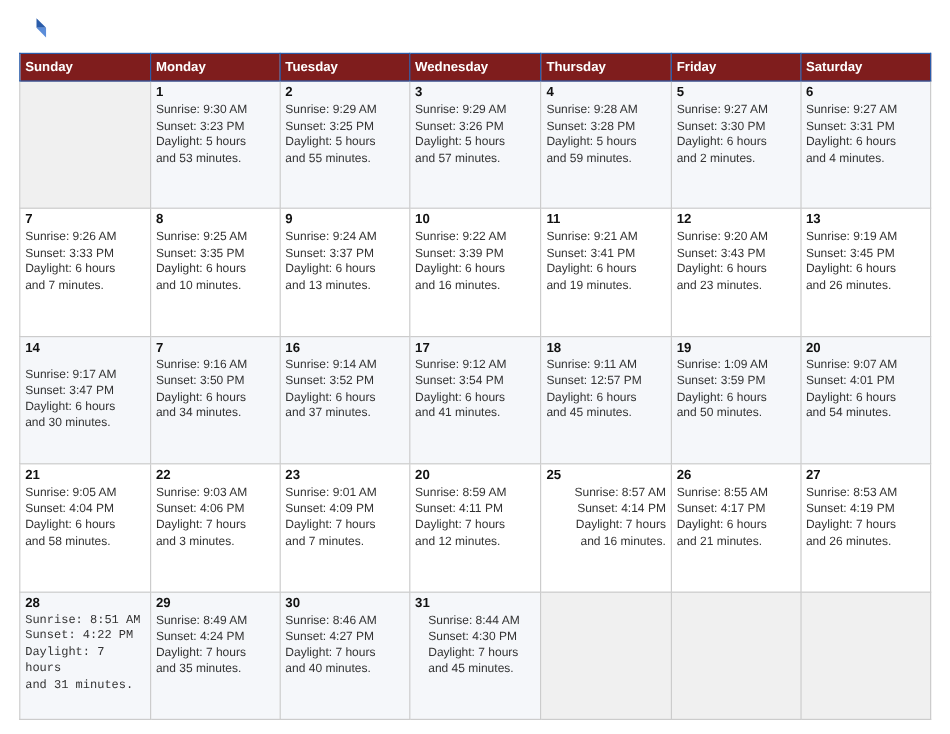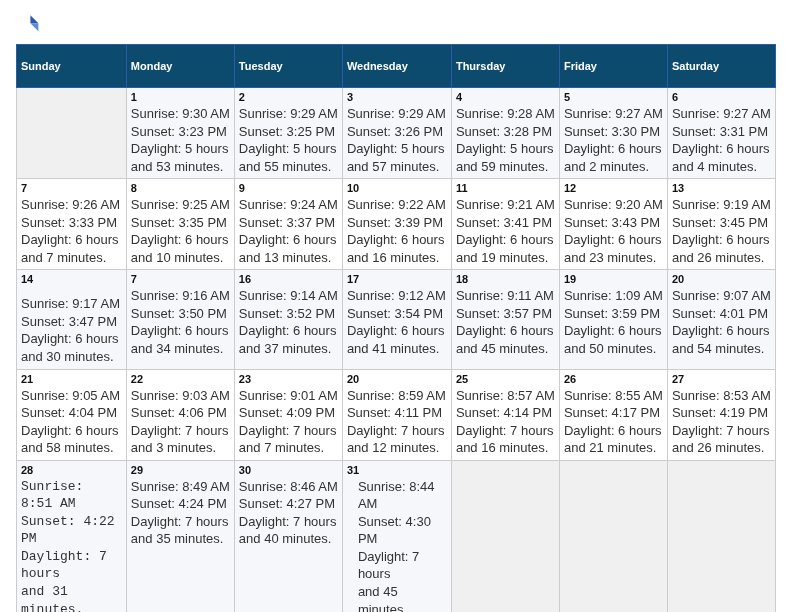--- a/index.html
+++ b/index.html
@@ -52,23 +52,23 @@
       font-size: 13px;
       color: #444;
     }
     .calendar {
       width: 100%;
       border-collapse: collapse;
       flex: 1;
       font-size: 10.5px;
     }
     .calendar thead th {
-      background: #0c4a6e;
+      background: #7f1d1d;
       color: #fff;
-      padding: 15px 4px;
+      padding: 5px 4px;
       text-align: left;
       font-size: 11px;
       font-weight: bold;
       border: 1px solid #2a5caa;
     }
     .calendar tbody td {
       border: 1px solid #ccc;
       vertical-align: top;
       padding: 3px 4px;
       width: 113px;
@@ -81,21 +81,21 @@
     .calendar tbody tr:nth-child(even) td {
       background: #fff;
     }
     .day-number {
       font-weight: bold;
       font-size: 11px;
       margin-bottom: 2px;
       color: #111;
     }
     .day-info {
-      font-size: 13px;
+      font-size: 10px;
       color: #333;
       line-height: 1.35;
     }
     .empty-cell {
       background: #f0f0f0 !important;
     }
   </style>
 </head>
 <body>
 
@@ -251,21 +251,21 @@
           <td>
             <div class="day-number">17</div>
             <div class="day-info" style="white-space: pre-line;">Sunrise: 9:12 AM
 Sunset: 3:54 PM
 Daylight: 6 hours
 and 41 minutes.</div>
           </td>
           <td>
             <div class="day-number">18</div>
             <div class="day-info" style="white-space: pre-line;">Sunrise: 9:11 AM
-Sunset: 3:57 PM
+Sunset: 12:57 PM
 Daylight: 6 hours
 and 45 minutes.</div>
           </td>
           <td>
             <div class="day-number">19</div>
             <div class="day-info" style="white-space: pre-line;">Sunrise: 1:09 AM
 Sunset: 3:59 PM
 Daylight: 6 hours
 and 50 minutes.</div>
           </td>
@@ -301,21 +301,21 @@
           </td>
           <td>
             <div class="day-number">20</div>
             <div class="day-info" style="white-space: pre-line;">Sunrise: 8:59 AM
 Sunset: 4:11 PM
 Daylight: 7 hours
 and 12 minutes.</div>
           </td>
           <td>
             <div class="day-number">25</div>
-            <div class="day-info" style="white-space: pre-line;">Sunrise: 8:57 AM
+            <div class="day-info" style="white-space: pre-line; text-align: right;">Sunrise: 8:57 AM
 Sunset: 4:14 PM
 Daylight: 7 hours
 and 16 minutes.</div>
           </td>
           <td>
             <div class="day-number">26</div>
             <div class="day-info" style="white-space: pre-line;">Sunrise: 8:55 AM
 Sunset: 4:17 PM
 Daylight: 6 hours
 and 21 minutes.</div>

